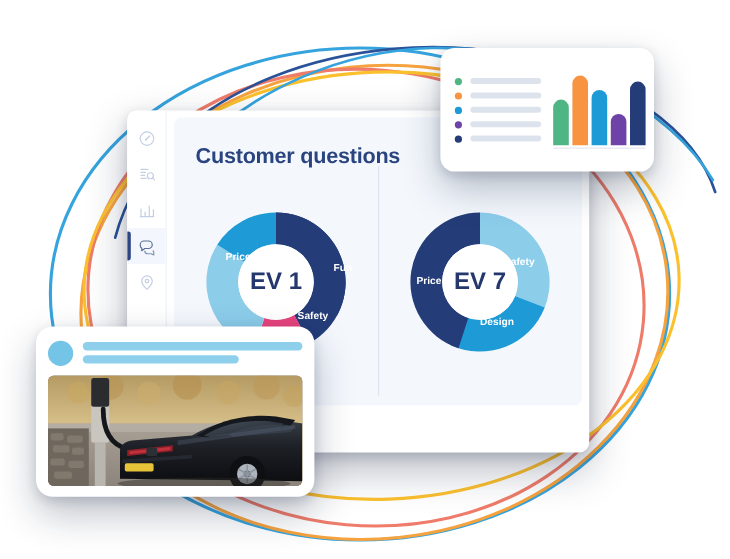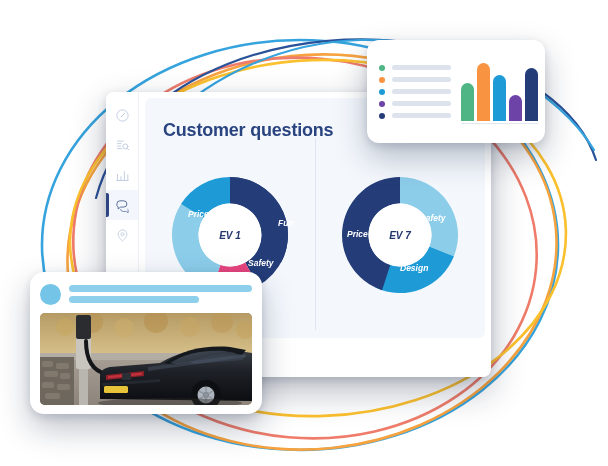--- a/index.html
+++ b/index.html
@@ -57,30 +57,30 @@
     flex:1;background:#f4f8fd;margin:6px 6px 6px 6px;border-radius:6px;
     position:relative;overflow:hidden;
   }
   .panel-title{
     position:absolute;left:18px;top:10px;
     font-size:18px;font-weight:bold;color:#2a4480;letter-spacing:-.2px;margin-top:12px;
   }
   .divider{
     position:absolute;left:50%;top:40px;bottom:8px;width:1px;background:#dde6f2;
   }
-  .charts{position:absolute;left:0;right:0;top:34px;bottom:0;display:flex;font-style:italic;}
+  .charts{position:absolute;left:0;right:0;top:34px;bottom:0;display:flex;}
   .chart-cell{flex:1;display:flex;align-items:center;justify-content:center;}
   .donut-wrap{position:relative;}
   .donut-label{
     position:absolute;font-size:8.5px;color:#ffffff;font-weight:bold;
     white-space:nowrap;pointer-events:none;
   }
   .donut-center{
     position:absolute;left:50%;top:50%;transform:translate(-50%,-50%);
-    font-size:10px;font-weight:bold;color:#24386e;white-space:nowrap;
+    font-size:20px;font-weight:bold;color:#24386e;white-space:nowrap;
   }
 
   
   .bar-card{
     position:absolute;left:367px;top:40px;width:178px;height:103px;
     background:#ffffff;border-radius:12px;
     box-shadow:0 14px 32px rgba(16,28,56,.28), 0 3px 9px rgba(16,28,56,.14);
     display:flex;align-items:center;padding:0 12px;box-sizing:border-box;
   }
   .legend{width:72px;flex:0 0 72px;}

